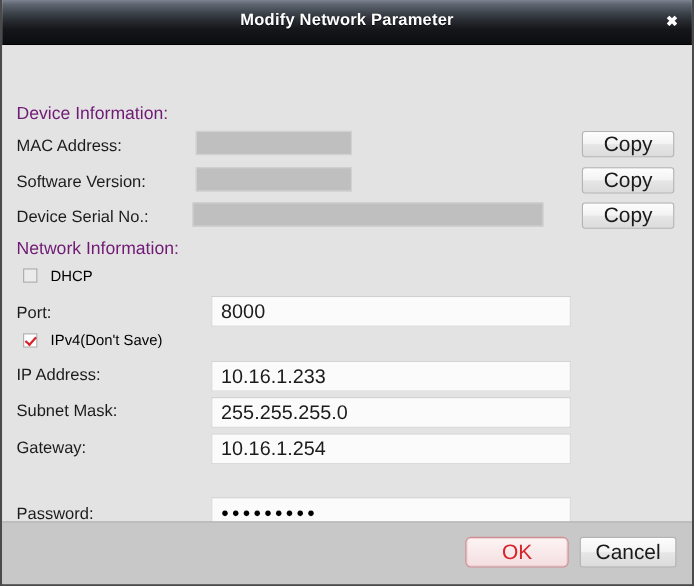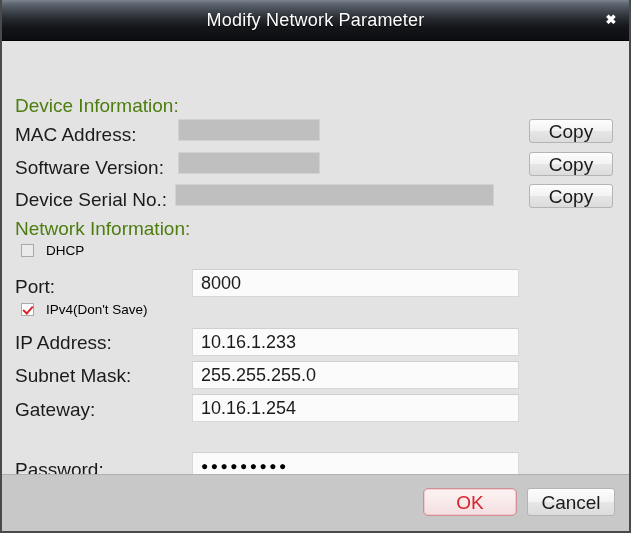--- a/index.html
+++ b/index.html
@@ -38,22 +38,22 @@
         #7b8490 0px, #5d656f 4px, #3d434b 12px,
         #24272c 20px, #141619 27px, #0c0d10 40px);
     border-bottom: 1px solid #000000;
   }
   .titlebar-text {
     position: absolute;
     left: 0; right: 0;
     top: 10px;
     text-align: center;
     color: #ffffff;
-    font-size: 18px;
-    font-weight: normal;
+    font-size: 15px;
+    font-weight: bold;
     letter-spacing: .2px;
     text-shadow: 0 1px 1px rgba(0,0,0,.8);
   }
   .titlebar-close {
     position: absolute;
     right: 8px;
     top: 10px;
     width: 20px;
     height: 20px;
     line-height: 20px;
@@ -67,29 +67,29 @@
 
   
   .dialog-body {
     position: relative;
     flex: 1 1 auto;
     background: #e3e3e3;
   }
 
   .section-title {
     position: absolute;
-    color: #4d7c0f;
-    font-size: 19px;
+    color: #701a75;
+    font-size: 16px;
     white-space: nowrap;
   }
 
   .field-label {
     position: absolute;
     color: #1b1b1b;
-    font-size: 19px;
+    font-size: 15px;
     white-space: nowrap;
     text-align: right;
   }
 
   
   .redacted {
     position: absolute;
     background: #bfbfbf;
     border: 1px solid #d2d2d2;
     box-sizing: border-box;

